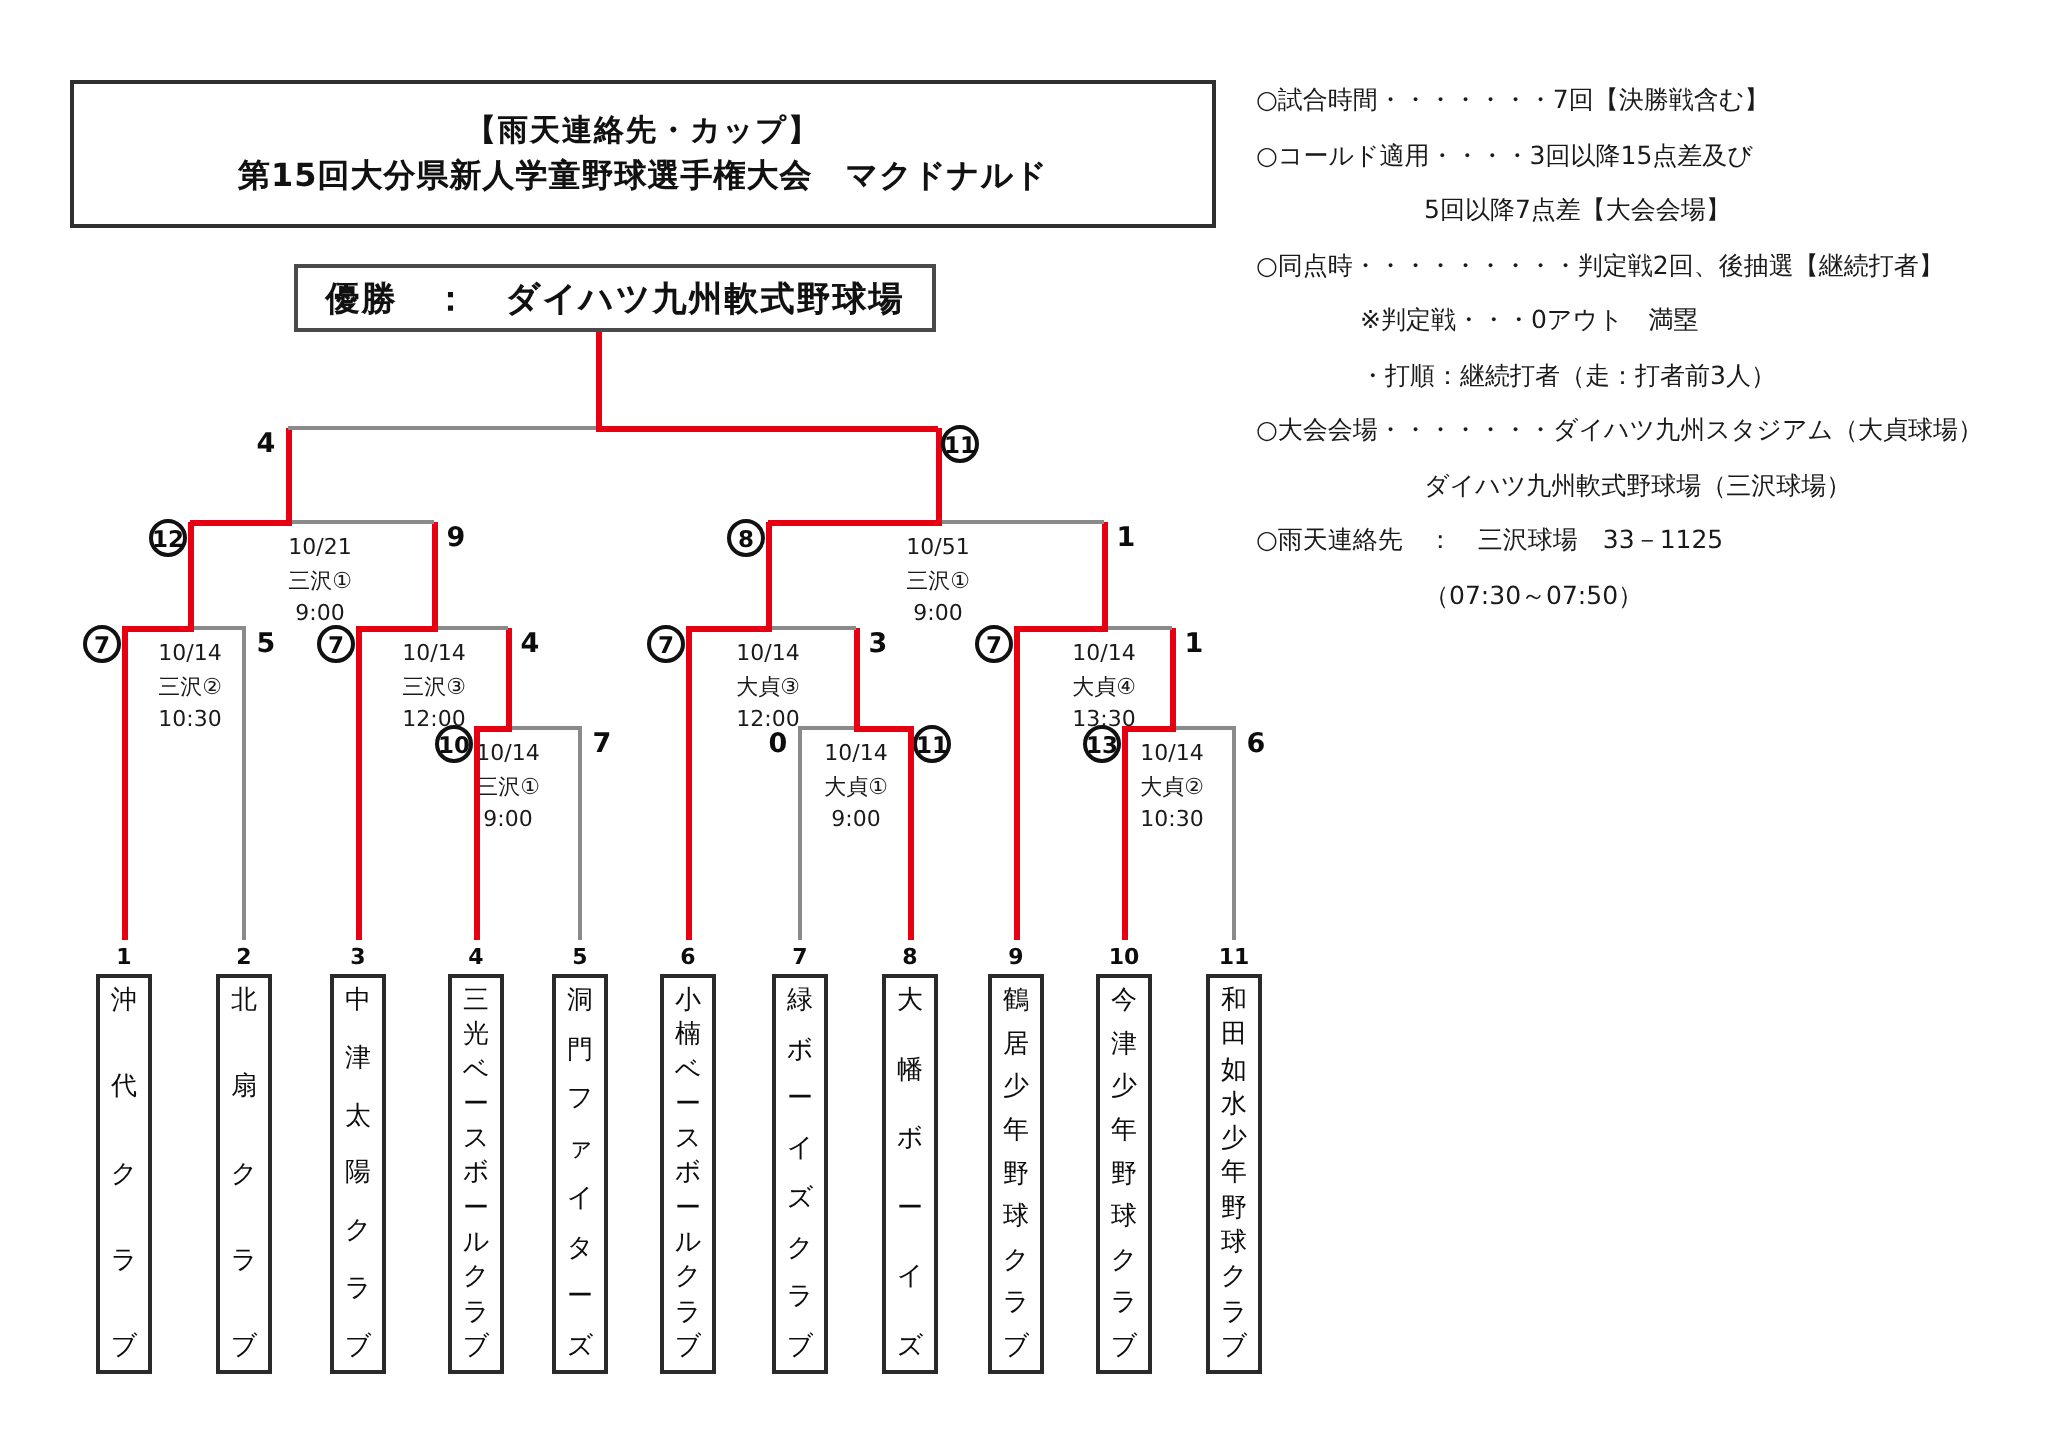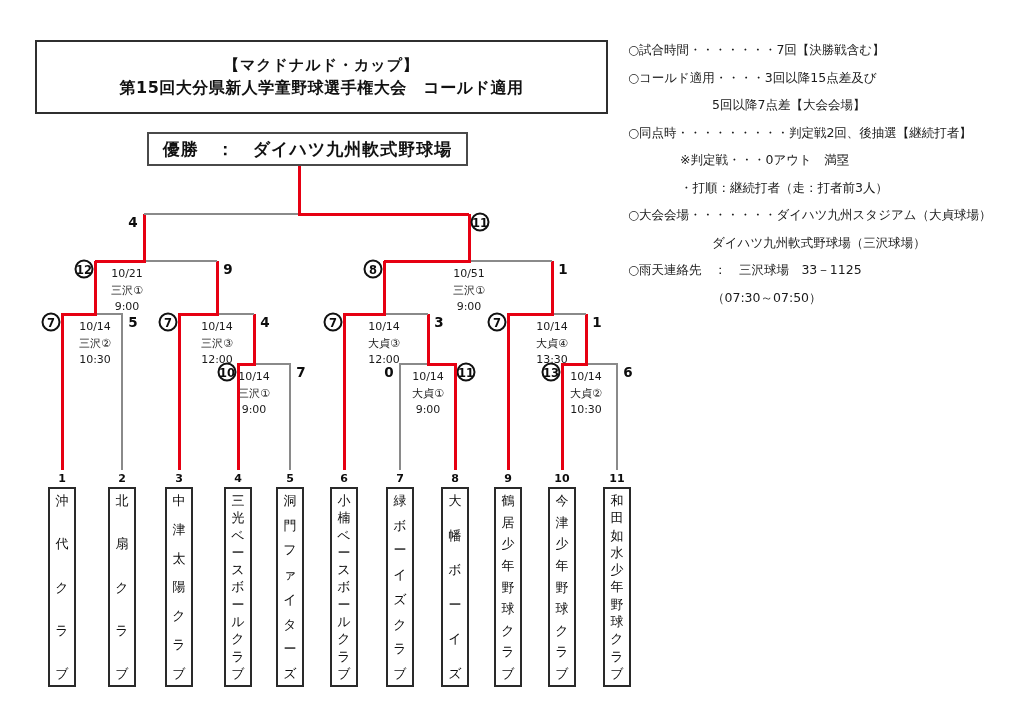--- a/index.html
+++ b/index.html
@@ -26,22 +26,22 @@
             display:flex;flex-direction:column;align-items:center;justify-content:space-between;
             padding:5px 0;font-size:13px;color:#0d0d0d;background:#fff;}
   .team-box span{display:block;line-height:1;}
 </style>
 </head>
 <body>
 
 <div class="page">
 
   <div class="title-box">
-    <div class="title-line1">【マクドナルド・カップ】</div>
-    <div class="title-line2">第15回大分県新人学童野球選手権大会　コールド適用</div>
+    <div class="title-line1">【雨天連絡先・カップ】</div>
+    <div class="title-line2">第15回大分県新人学童野球選手権大会　マクドナルド</div>
   </div>
 
   <div class="champion-box">
     <span>優勝　：　ダイハツ九州軟式野球場</span>
   </div>
 
   <div class="notes" id="notes">
       <div class="note-line" style="left: 628px; top: 42px;">○試合時間・・・・・・・7回【決勝戦含む】</div>
       <div class="note-line" style="left: 628px; top: 69.5px;">○コールド適用・・・・3回以降15点差及び</div>
       <div class="note-line" style="left: 712px; top: 97px;">5回以降7点差【大会会場】</div>
@@ -123,21 +123,21 @@
       <div class="minfo" style="left: 504px; top: 319px;">
         <div>10/14</div>
         <div>大貞④</div>
         <div>13:30</div>
       </div>
       <div class="seg" style="left: 95px; top: 260px; width: 49px; height: 3px; background: rgb(230, 0, 18);"></div>
       <div class="seg" style="left: 144px; top: 260px; width: 73px; height: 2px; background: rgb(138, 138, 138);"></div>
       <div class="seg" style="left: 143px; top: 214px; width: 3px; height: 49px; background: rgb(230, 0, 18);"></div>
       <div class="score circle" style="left: 84px; top: 269px;">12</div>
       <div class="score" style="left: 228px; top: 269px;">9</div>
-      <div class="minfo" style="left: 79px; top: 266px;">
+      <div class="minfo" style="left: 112px; top: 266px;">
         <div>10/21</div>
         <div>三沢①</div>
         <div>9:00</div>
       </div>
       <div class="seg" style="left: 384px; top: 260px; width: 85px; height: 3px; background: rgb(230, 0, 18);"></div>
       <div class="seg" style="left: 469px; top: 260px; width: 83px; height: 2px; background: rgb(138, 138, 138);"></div>
       <div class="seg" style="left: 468px; top: 214px; width: 3px; height: 49px; background: rgb(230, 0, 18);"></div>
       <div class="score circle" style="left: 373px; top: 269px;">8</div>
       <div class="score" style="left: 563px; top: 269px;">1</div>
       <div class="minfo" style="left: 421px; top: 266px;">

